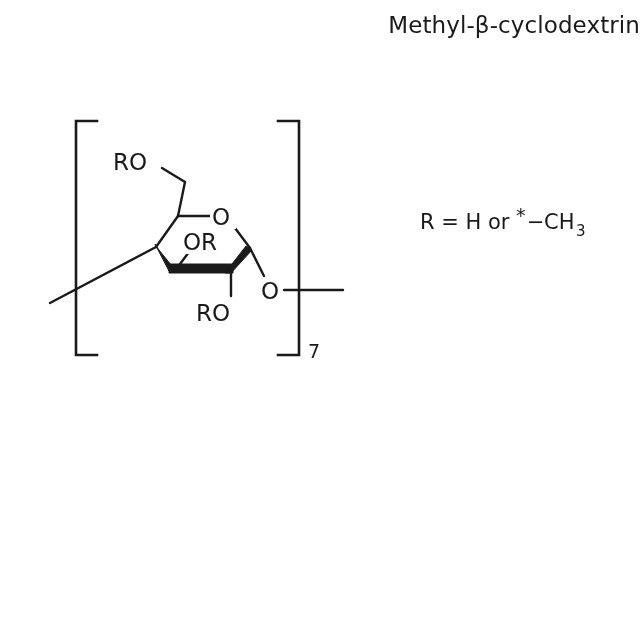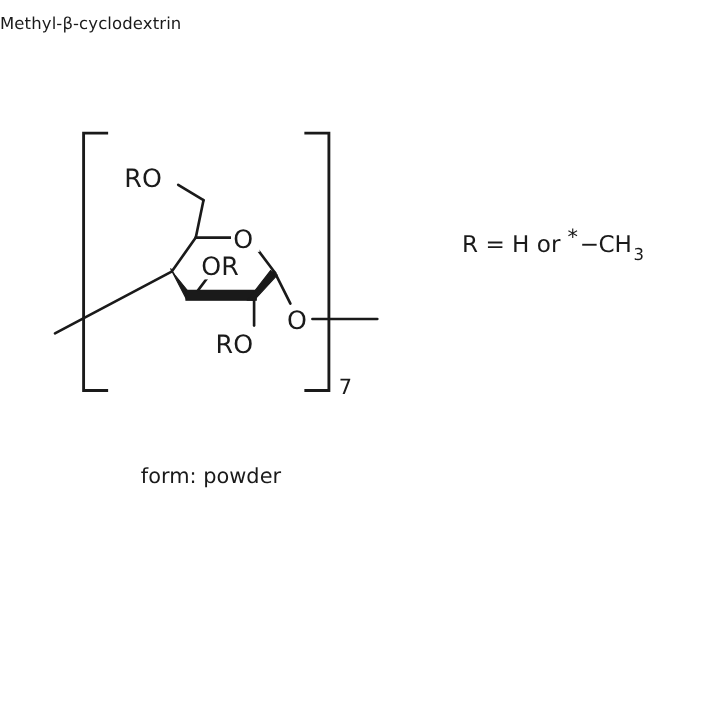--- a/index.html
+++ b/index.html
@@ -18,22 +18,22 @@
     position: relative;
     width: 640px;
     height: 640px;
     background: #ffffff;
   }
   #title {
     position: absolute;
     left: 0;
     top: 12px;
     width: 640px;
-    text-align: left;
-    font-size: 15px;
+    text-align: right;
+    font-size: 23px;
     font-family: "DejaVu Sans", sans-serif;
     color: #1a1a1a;
     letter-spacing: 0.1px;
     white-space: nowrap;
   }
   #structure {
     position: absolute;
     left: 0;
     top: 0;
     width: 640px;
@@ -129,15 +129,14 @@
     <g>
       <text class="svg-label" x="420" y="229" font-size="21">R = H or </text>
       <text class="svg-label" x="516" y="222" font-size="19">*</text>
       <text class="svg-label" x="527" y="229" font-size="21">−</text>
       <text class="svg-label" x="544" y="229" font-size="21">CH</text>
       <text class="svg-label" x="576" y="236" font-size="15">3</text>
     </g>
 
   </svg>
 
-  <div id="form-line">form: powder</div>
 
 </div>
 
 </body></html>

